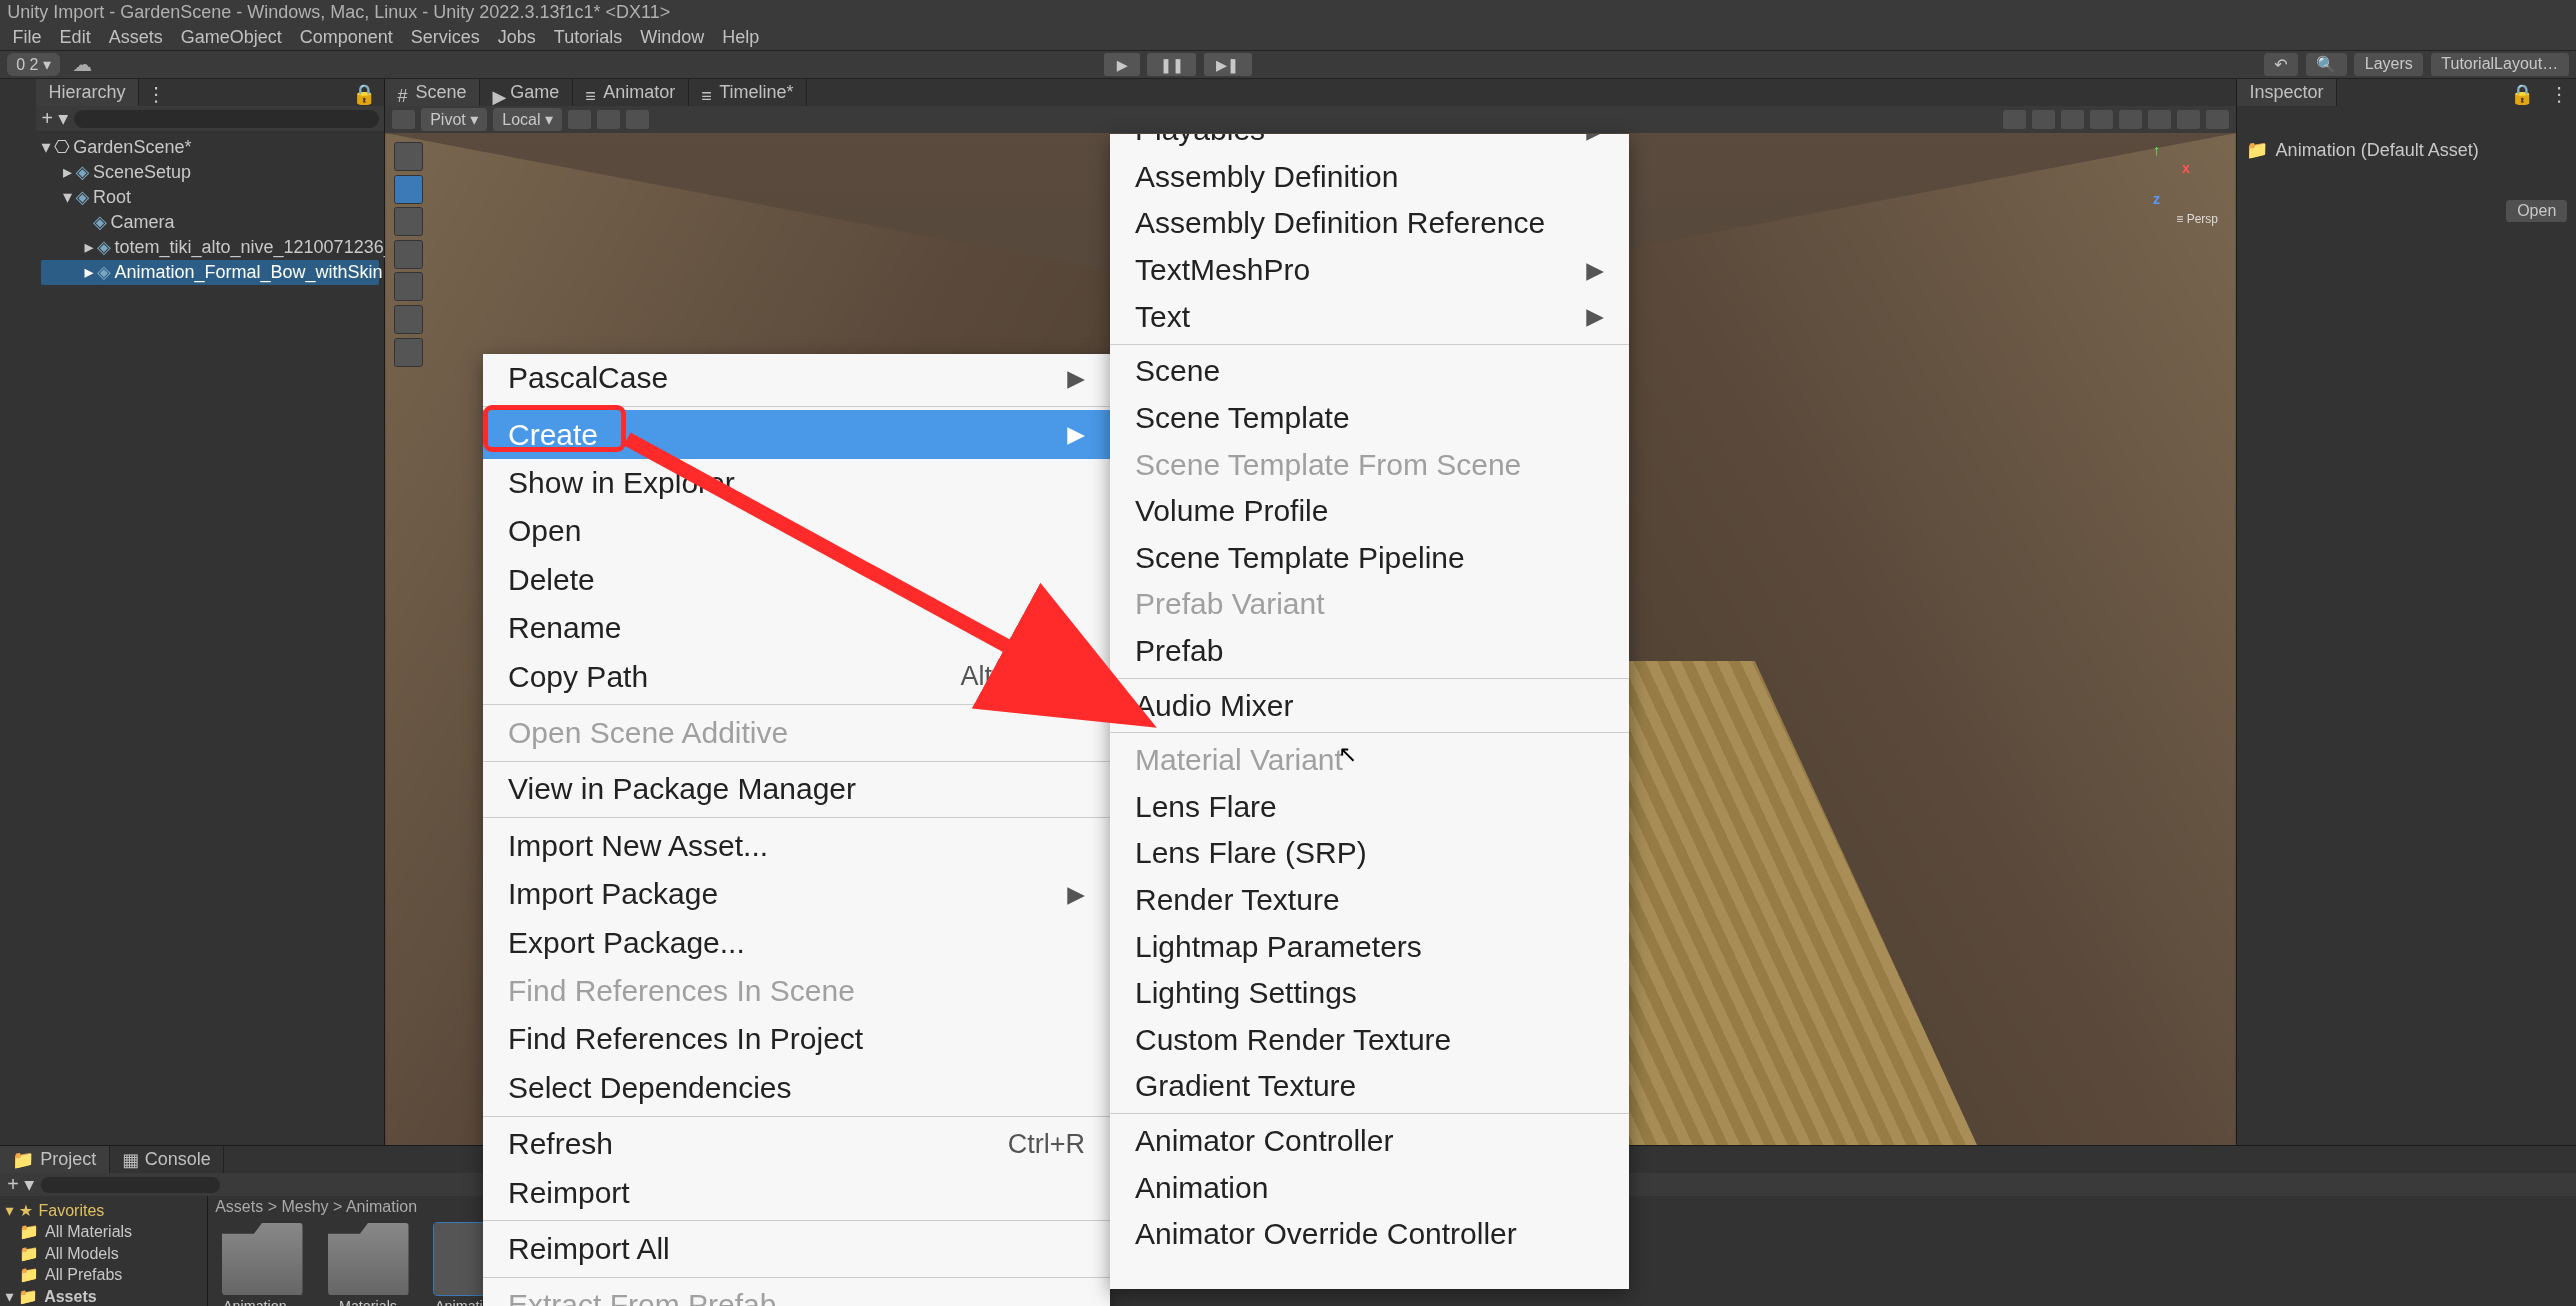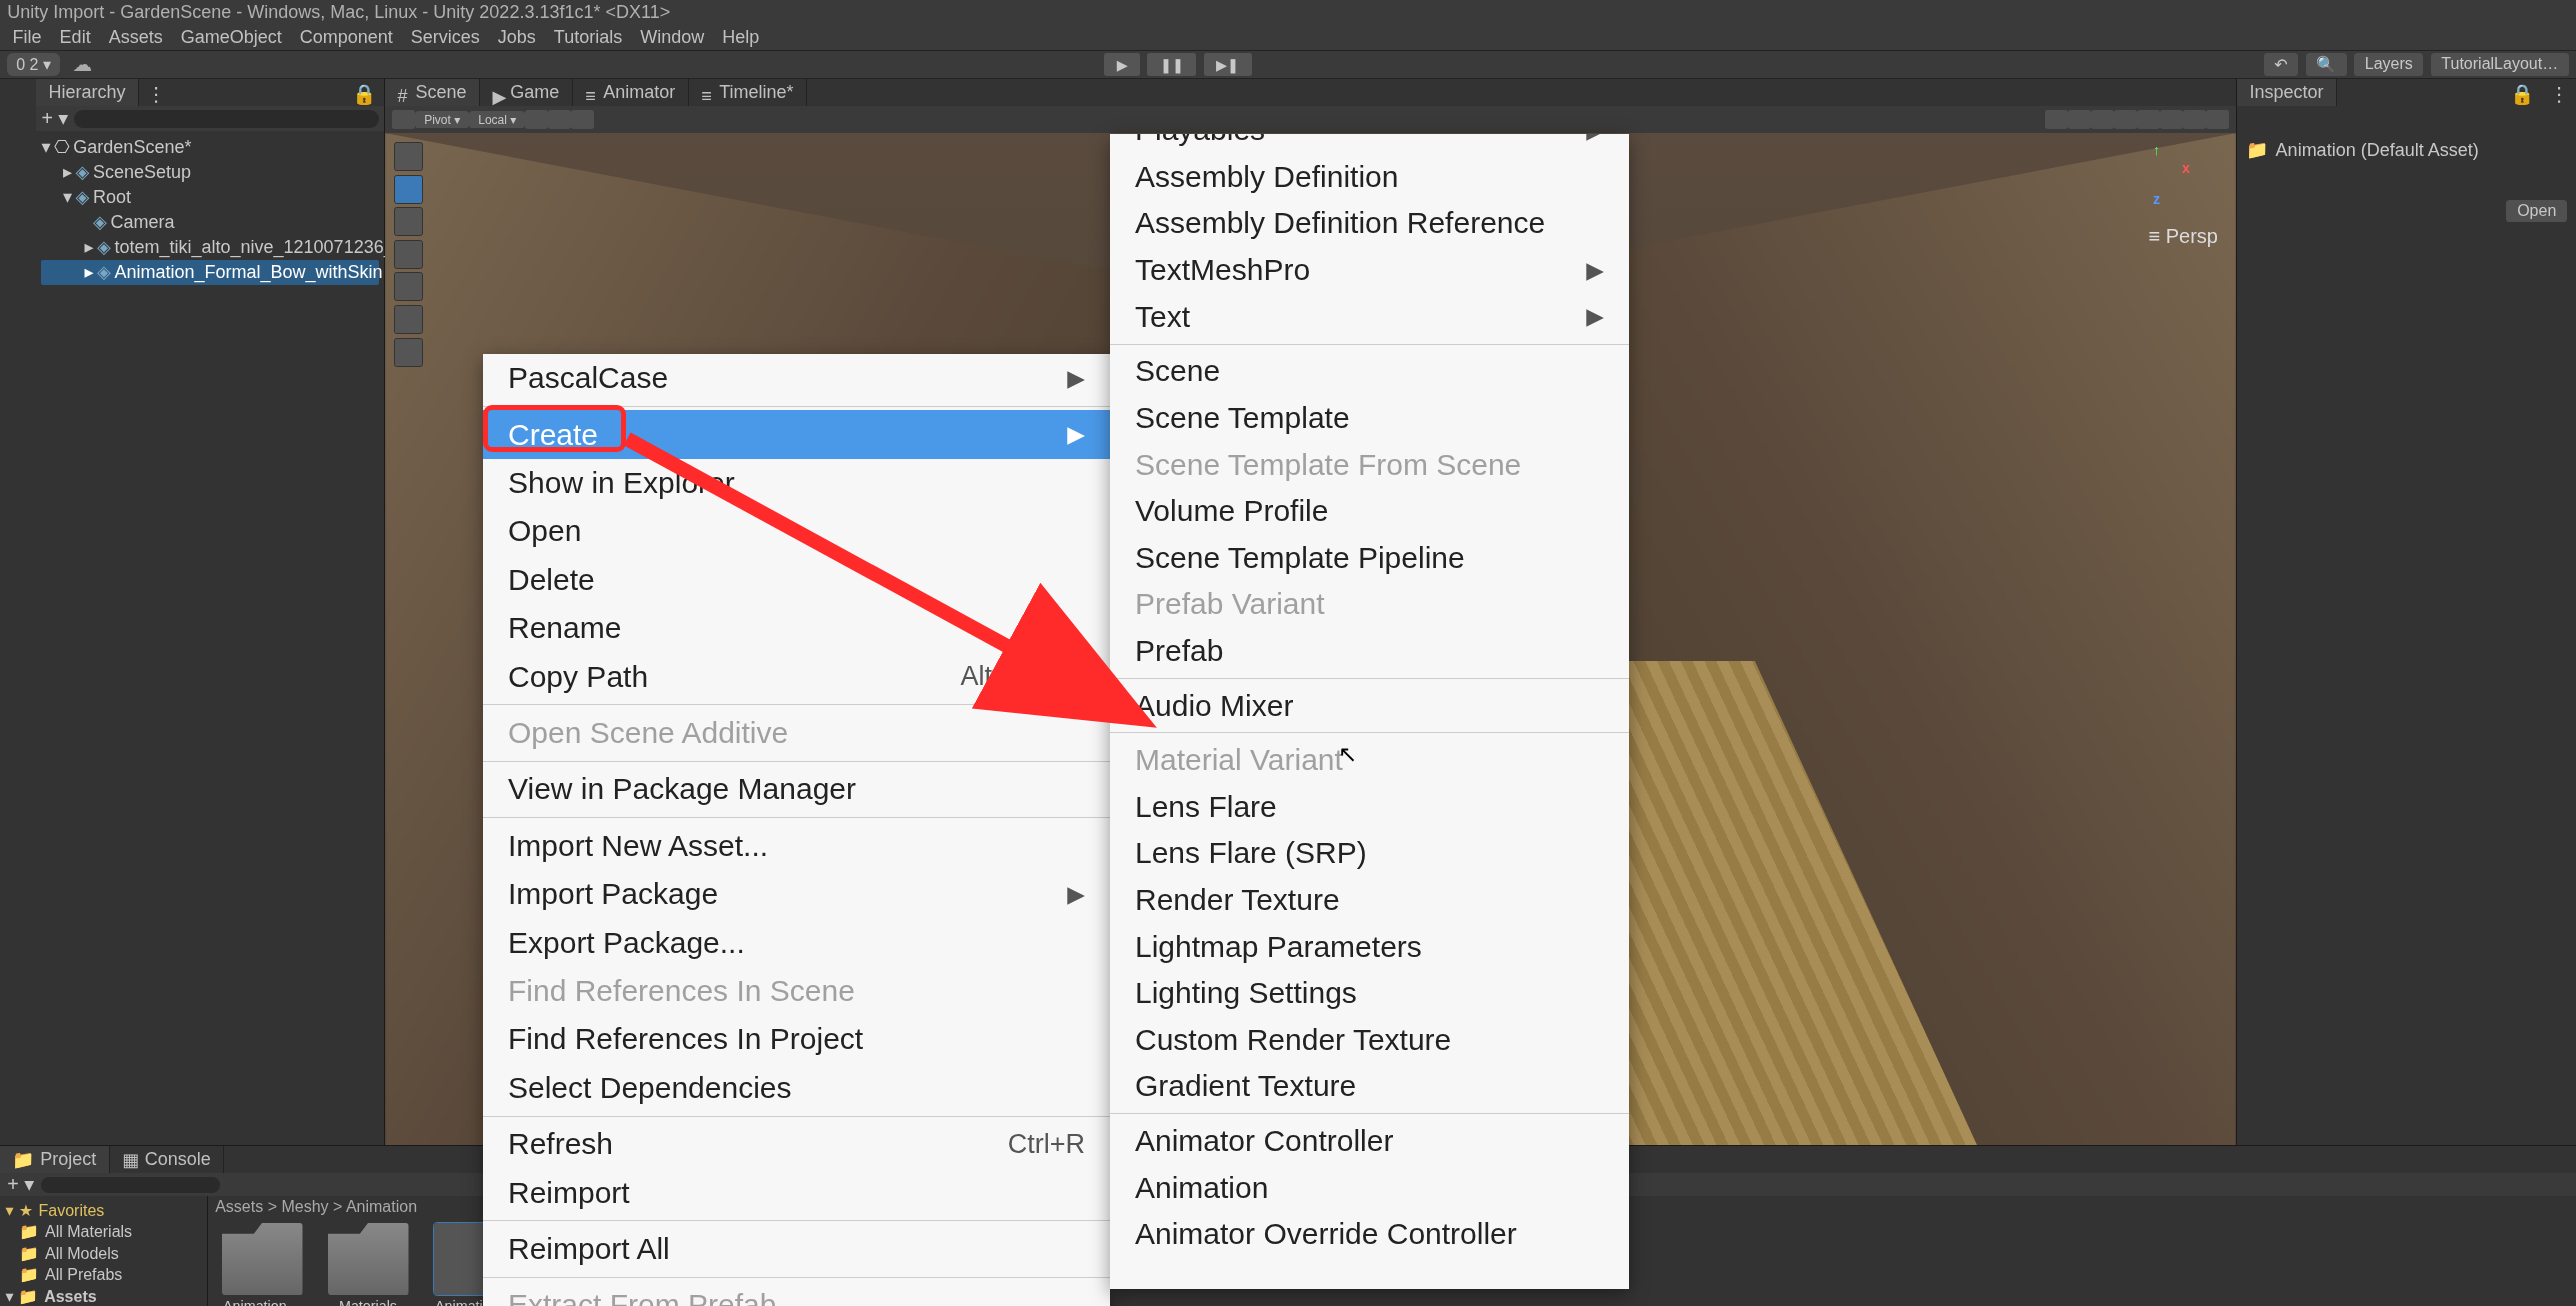--- a/index.html
+++ b/index.html
@@ -29,41 +29,41 @@
 .hierarchy .tree { padding: 3.6px 5.4px; font-size: 18px; line-height: 25px; }
 .hierarchy .tree .row { display: flex; align-items: center; gap: 3.6px; white-space: nowrap; }
 .hierarchy .tree .ind1 { padding-left: 21.5px; }
 .hierarchy .tree .ind2 { padding-left: 43px; }
 .hierarchy .tree .sel { background: #2c5d87; color: #fff; border-radius: 1.8px; }
 .sceneico { color: #ccc; }
 .cubeico { color: #7aa6c2; }
 
 .center { flex: 1; display: flex; flex-direction: column; position: relative; }
 .center .panel-tabs { height: 27px; display: flex; background: #333; }
-.scene-toolbar { height: 27px; background: #3a3a3a; display: flex; align-items: center; padding: 0 7.2px; gap: 0; font-size: 12px; }
+.scene-toolbar { height: 27px; background: #3a3a3a; display: flex; align-items: center; padding: 0 7.2px; gap: 6px; font-size: 16px; }
 .scene-toolbar .pill2 { background: #505050; padding: 1.8px 9px; border-radius: 3.6px; }
 .scene-toolbar .iconbtn { width: 23px; height: 19.7px; background: #505050; border-radius: 2.7px; }
 .scene-toolbar .spacer { flex: 1; }
 .viewport { flex: 1; position: relative; background: linear-gradient(#5a4b3e, #3b322a); overflow: hidden; }
 
 
 .room-left { position: absolute; left: 0; top: 0; width: 50%; height: 100%; background: linear-gradient(120deg, #7a6750 0%, #5b4a3b 40%, #3e3329 100%); clip-path: polygon(0 0, 100% 15%, 100% 85%, 0 100%); filter: blur(0.9px); }
 .room-right { position: absolute; right: 0; top: 0; width: 50%; height: 100%; background: linear-gradient(240deg, #7a6750 0%, #5b4a3b 40%, #3e3329 100%); clip-path: polygon(0 15%, 100% 0, 100% 100%, 0 85%); filter: blur(0.9px); }
 .room-floor { position: absolute; left: 10%; right: 10%; bottom: 0; height: 55%; background: repeating-linear-gradient(65deg, #b89a5c 0 10.7px, #a38648 10.7px 21.5px); clip-path: polygon(20% 0, 80% 0, 100% 100%, 0 100%); opacity: 0.85; }
 
 .tool-stack { position: absolute; left: 9px; top: 9px; display: flex; flex-direction: column; gap: 3.6px; }
 .tool-stack div { width: 29px; height: 29px; background: #555; border: 0.9px solid #333; border-radius: 2.7px; }
 .tool-stack div.active { background: #3c79b7; }
 
 .gizmo { position: absolute; right: 18px; top: 9px; width: 81px; height: 81px; }
 .gizmo .axis { position: absolute; font-size: 14.3px; font-weight: bold; }
 .gizmo .x { color: #ff5555; left: 45px; top: 18px; }
 .gizmo .y { color: #55ff55; left: 16px; top: 0; }
 .gizmo .z { color: #5599ff; left: 16px; top: 49px; }
-.persp { position: absolute; right: 18px; top: 92px; font-size: 20px; color: #ddd; }
+.persp { position: absolute; right: 18px; top: 79px; font-size: 12px; color: #ddd; }
 
 .view-bottom-toolbar { position: absolute; bottom: 9px; right: 12.5px; height: 25px; background: #3a3a3a; display: flex; align-items: center; gap: 9px; padding: 0 9px; border-radius: 3.6px; font-size: 16px; }
 .view-bottom-toolbar .ib { width: 18px; height: 18px; background: #666; border-radius: 2.7px; }
 
 
 .ctx { position: absolute; background: #f7f7f7; color: #222; box-shadow: 0 5.4px 18px rgba(0,0,0,0.4); font-size: 30px; }
 .ctx .row { padding: 7.2px 25px; white-space: nowrap; display: flex; align-items: center; justify-content: space-between; cursor: default; }
 .ctx .row.disabled { color: #a0a0a0; }
 .ctx .row.highlight { background: #4a98e8; color: #fff; }
 .ctx .sep { height: 0.9px; background: #ccc; margin: 3.6px 0; }

